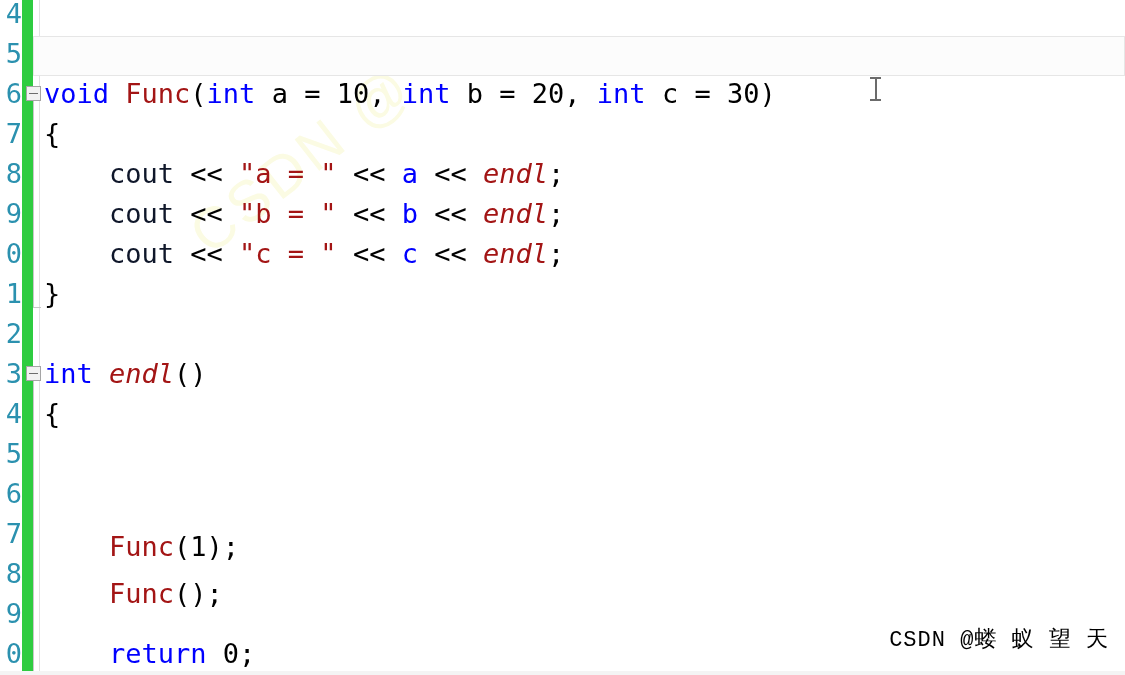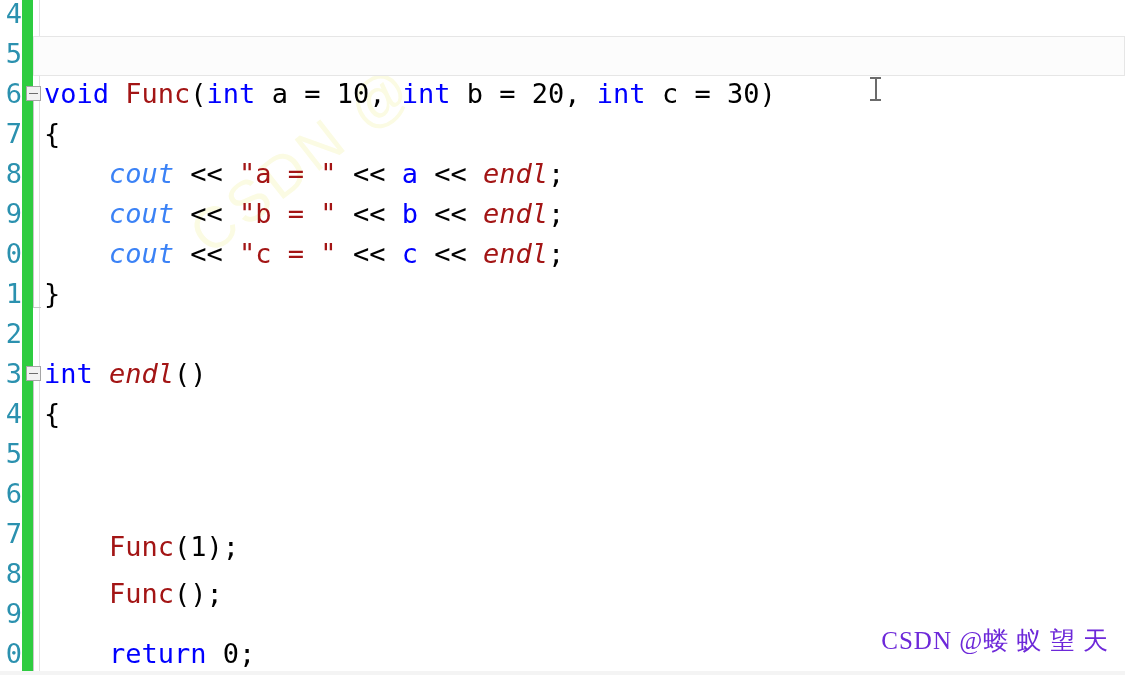--- a/index.html
+++ b/index.html
@@ -113,21 +113,21 @@
     border: 1px solid #e6e6e6;
     background: #fcfcfc;
     z-index: 2;
   }
 
   
   .kw      { color: #0000ff; }
   .ident   { color: #a31515; }
   .identi  { color: #a31515; font-style: italic; }
   .var     { color: #0000ff; }
-  .vari    { color: #3b82f6; font-style: italic; }
+  .vari    { color: #0f172a; }
   .str     { color: #a31515; }
   .op      { color: #000000; }
   .num     { color: #000000; }
   .cmt     { color: #1d8a3b; font-style: italic; }
 
   
   .squiggle {
     position: relative;
     display: inline-block;
   }
@@ -201,23 +201,23 @@
     background: #6b6b6b;
   }
   .ibeam .cap-t { top: 1px; }
   .ibeam .cap-b { bottom: 1px; }
 
   
   .csdn-watermark {
     position: absolute;
     right: 16px;
     bottom: 14px;
-    font-family: Liberation Serif, serif;
-    font-size: 25px;
-    color: #6d28d9;
+    font-family: Liberation Mono, monospace;
+    font-size: 22px;
+    color: #000000;
     letter-spacing: 1px;
     white-space: nowrap;
     z-index: 7;
   }
 
   
   .bottom-strip {
     position: absolute;
     left: 0;
     bottom: 0;

